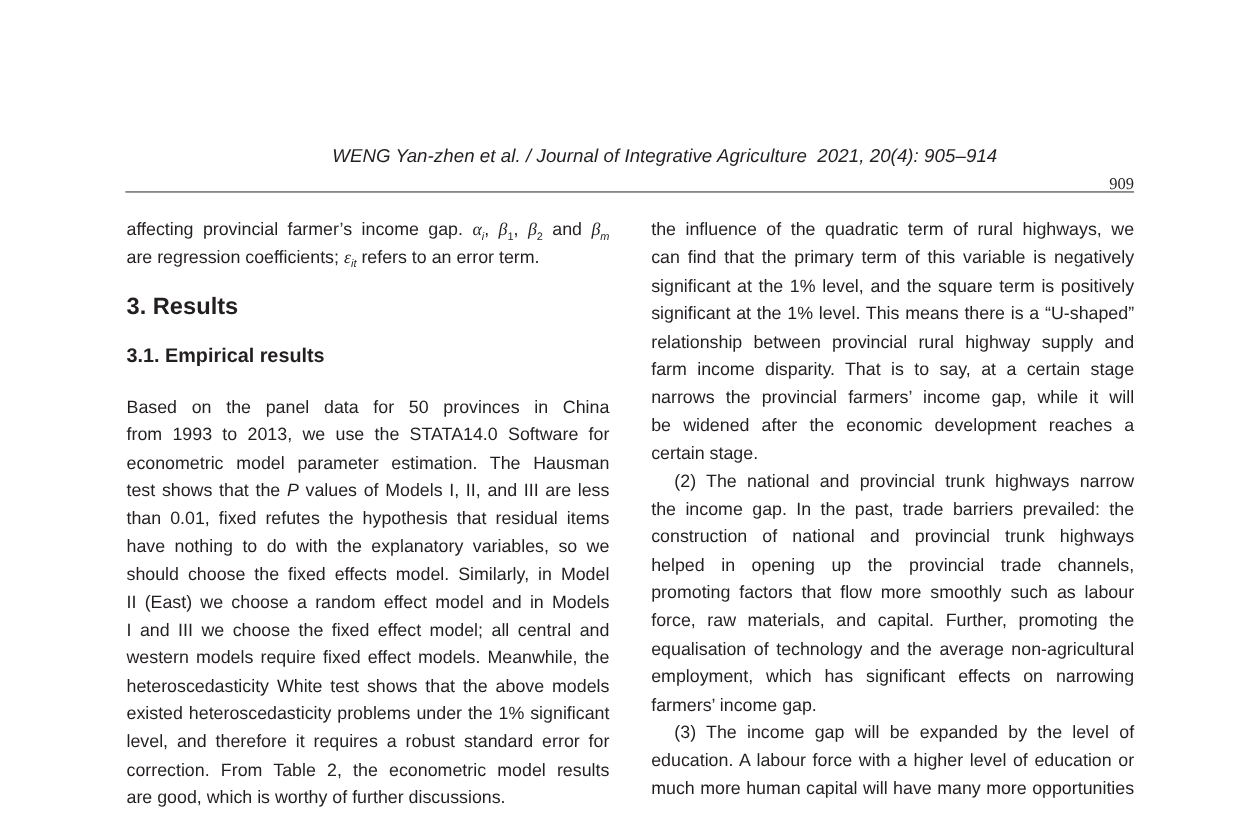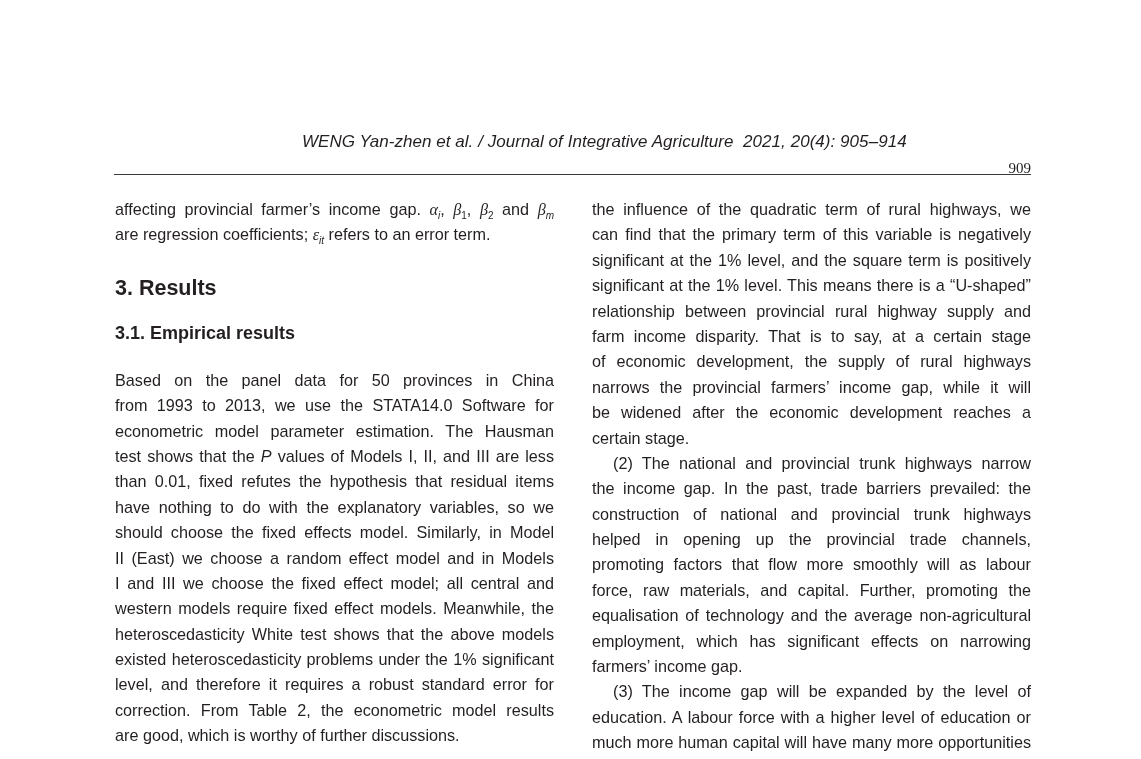--- a/index.html
+++ b/index.html
@@ -65,21 +65,21 @@
     text-align-last: justify;
     height: 25.4px;
   }
   .line.last {
     text-align-last: left;
   }
   .indent { padding-left: 21px; }
   .h-results {
     font-weight: bold;
     font-size: 21.5px;
-    margin-top: 25px;
+    margin-top: 15px;
     height: 30px;
     line-height: 30px;
   }
   .h-sub {
     font-weight: bold;
     font-size: 18px;
     margin-top: 18px;
     height: 25px;
     line-height: 25px;
   }
@@ -134,29 +134,28 @@
   </div>
 </div>
 
 <div class="column col-right">
   <span class="line">the influence of the quadratic term of rural highways, we</span>
   <span class="line">can find that the primary term of this variable is negatively</span>
   <span class="line">significant at the 1% level, and the square term is positively</span>
   <span class="line">significant at the 1% level.  This means there is a “U-shaped”</span>
   <span class="line">relationship between provincial rural highway supply and</span>
   <span class="line">farm income disparity.  That is to say, at a certain stage</span>
-  <span class="line">of economic development, the supply of rural highways</span>
   <span class="line">narrows the provincial farmers’ income gap, while it will</span>
   <span class="line">be widened after the economic development reaches a</span>
   <span class="line last">certain stage.</span>
   <span class="line indent">(2) The national and provincial trunk highways narrow</span>
   <span class="line">the income gap.  In the past, trade barriers prevailed: the</span>
   <span class="line">construction of national and provincial trunk highways</span>
   <span class="line">helped in opening up the provincial trade channels,</span>
-  <span class="line">promoting factors that flow more smoothly will as labour</span>
+  <span class="line">promoting factors that flow more smoothly such as labour</span>
   <span class="line">force, raw materials, and capital. Further, promoting the</span>
   <span class="line">equalisation of technology and the average non-agricultural</span>
   <span class="line">employment, which has significant effects on narrowing</span>
   <span class="line last">farmers’ income gap.</span>
   <span class="line indent">(3) The income gap will be expanded by the level of</span>
   <span class="line">education. A labour force with a higher level of education or</span>
   <span class="line">much more human capital will have many more opportunities</span>
 </div>
 
 </body></html>

